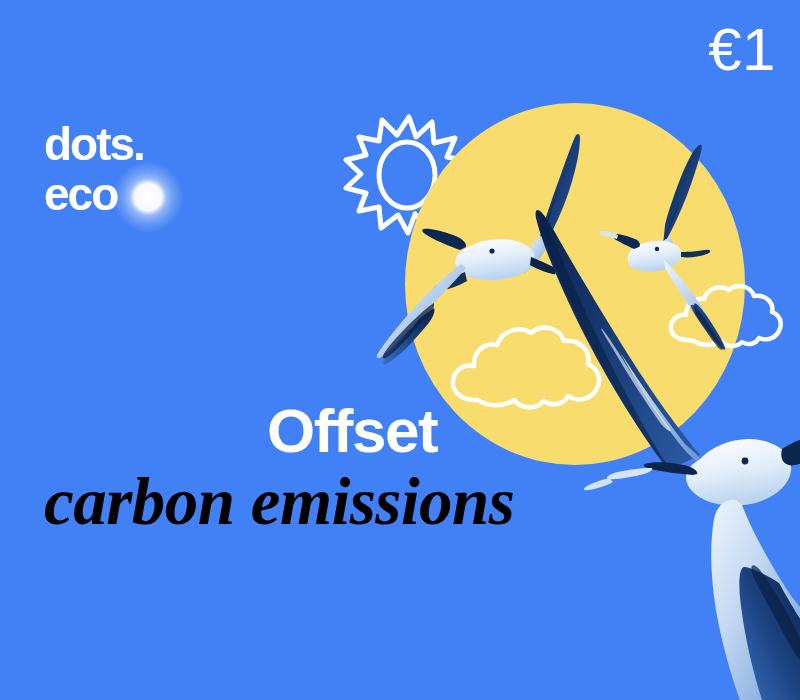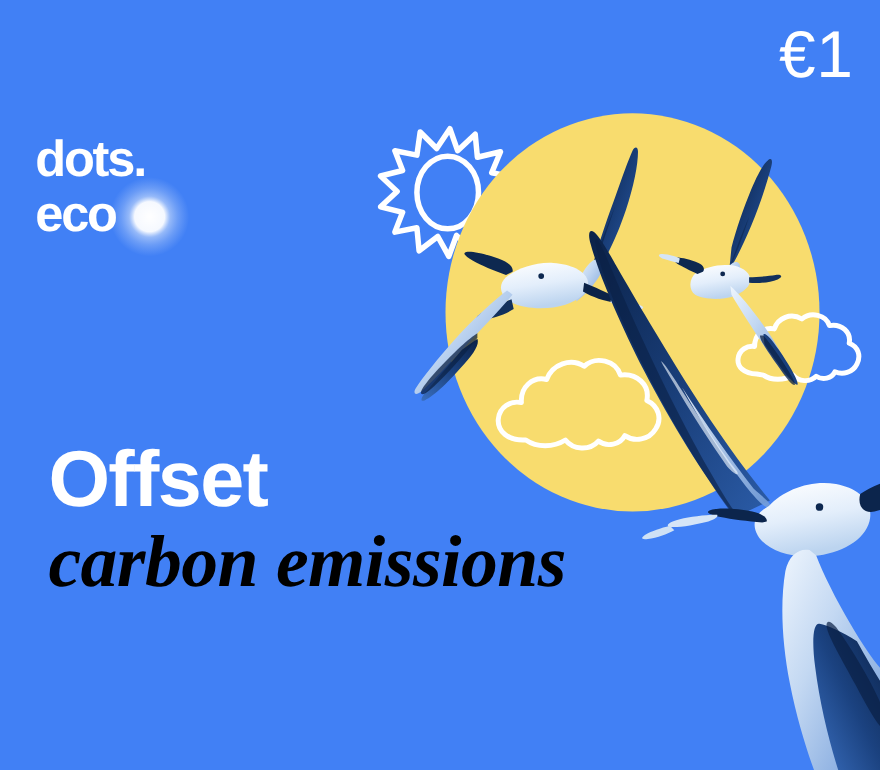--- a/index.html
+++ b/index.html
@@ -30,43 +30,44 @@
     font-weight: 300;
     font-size: 60px;
     line-height: 1;
     letter-spacing: 0.5px;
     white-space: nowrap;
   }
 
   
   .logo {
     position: absolute;
-    left: 32px;
+    left: 44px;
     top: 126px;
     width: 240px;
     height: 110px;
     text-align: right;
   }
   .logo svg { display: block; overflow: visible; }
 
   
   .headline {
     position: absolute;
     left: 40px;
     top: 400px;
     width: 620px;
   }
   .headline-top {
     color: #ffffff;
     font-family: "Liberation Sans", sans-serif;
     font-weight: bold;
-    font-size: 72px;
+    font-size: 62px;
     line-height: 1.0;
     letter-spacing: -1.5px;
     margin: 0 0 6px 4px;
+    text-align: center;
   }
   .headline-sub {
     color: #000000;
     font-family: "Liberation Serif", serif;
     font-weight: bold;
     font-style: italic;
     font-size: 67px;
     line-height: 1.0;
     letter-spacing: -0.5px;
     margin: 0 0 0 4px;

